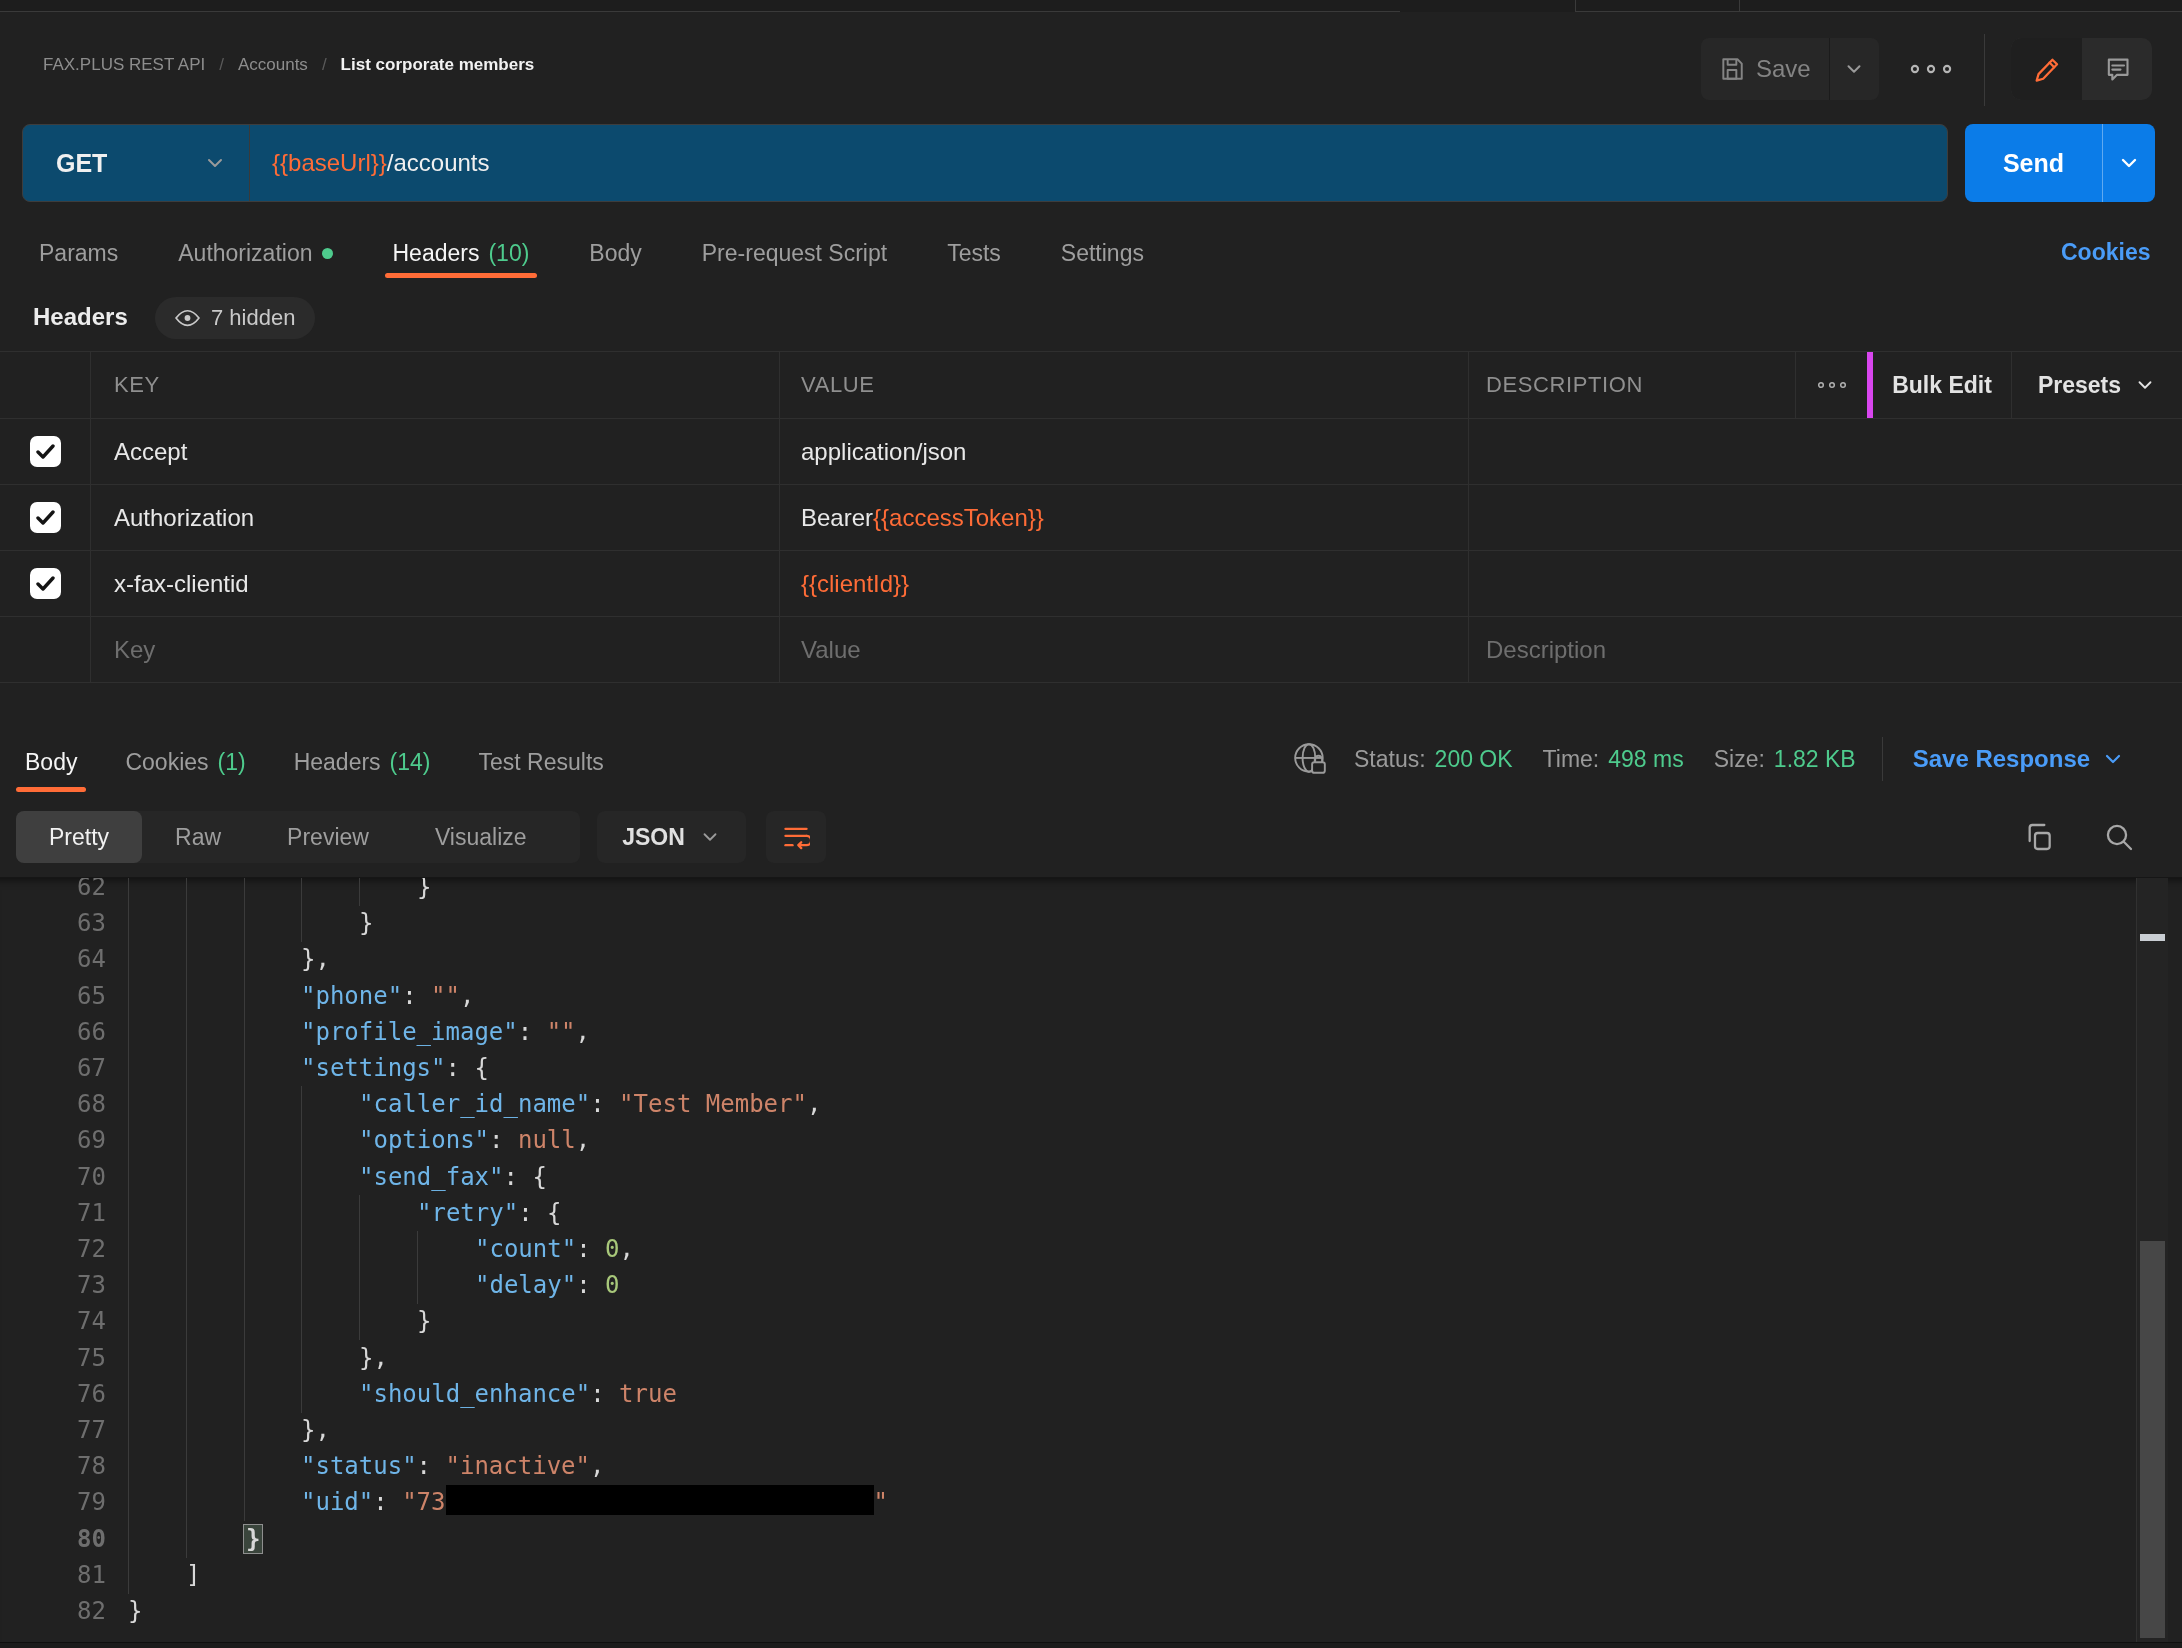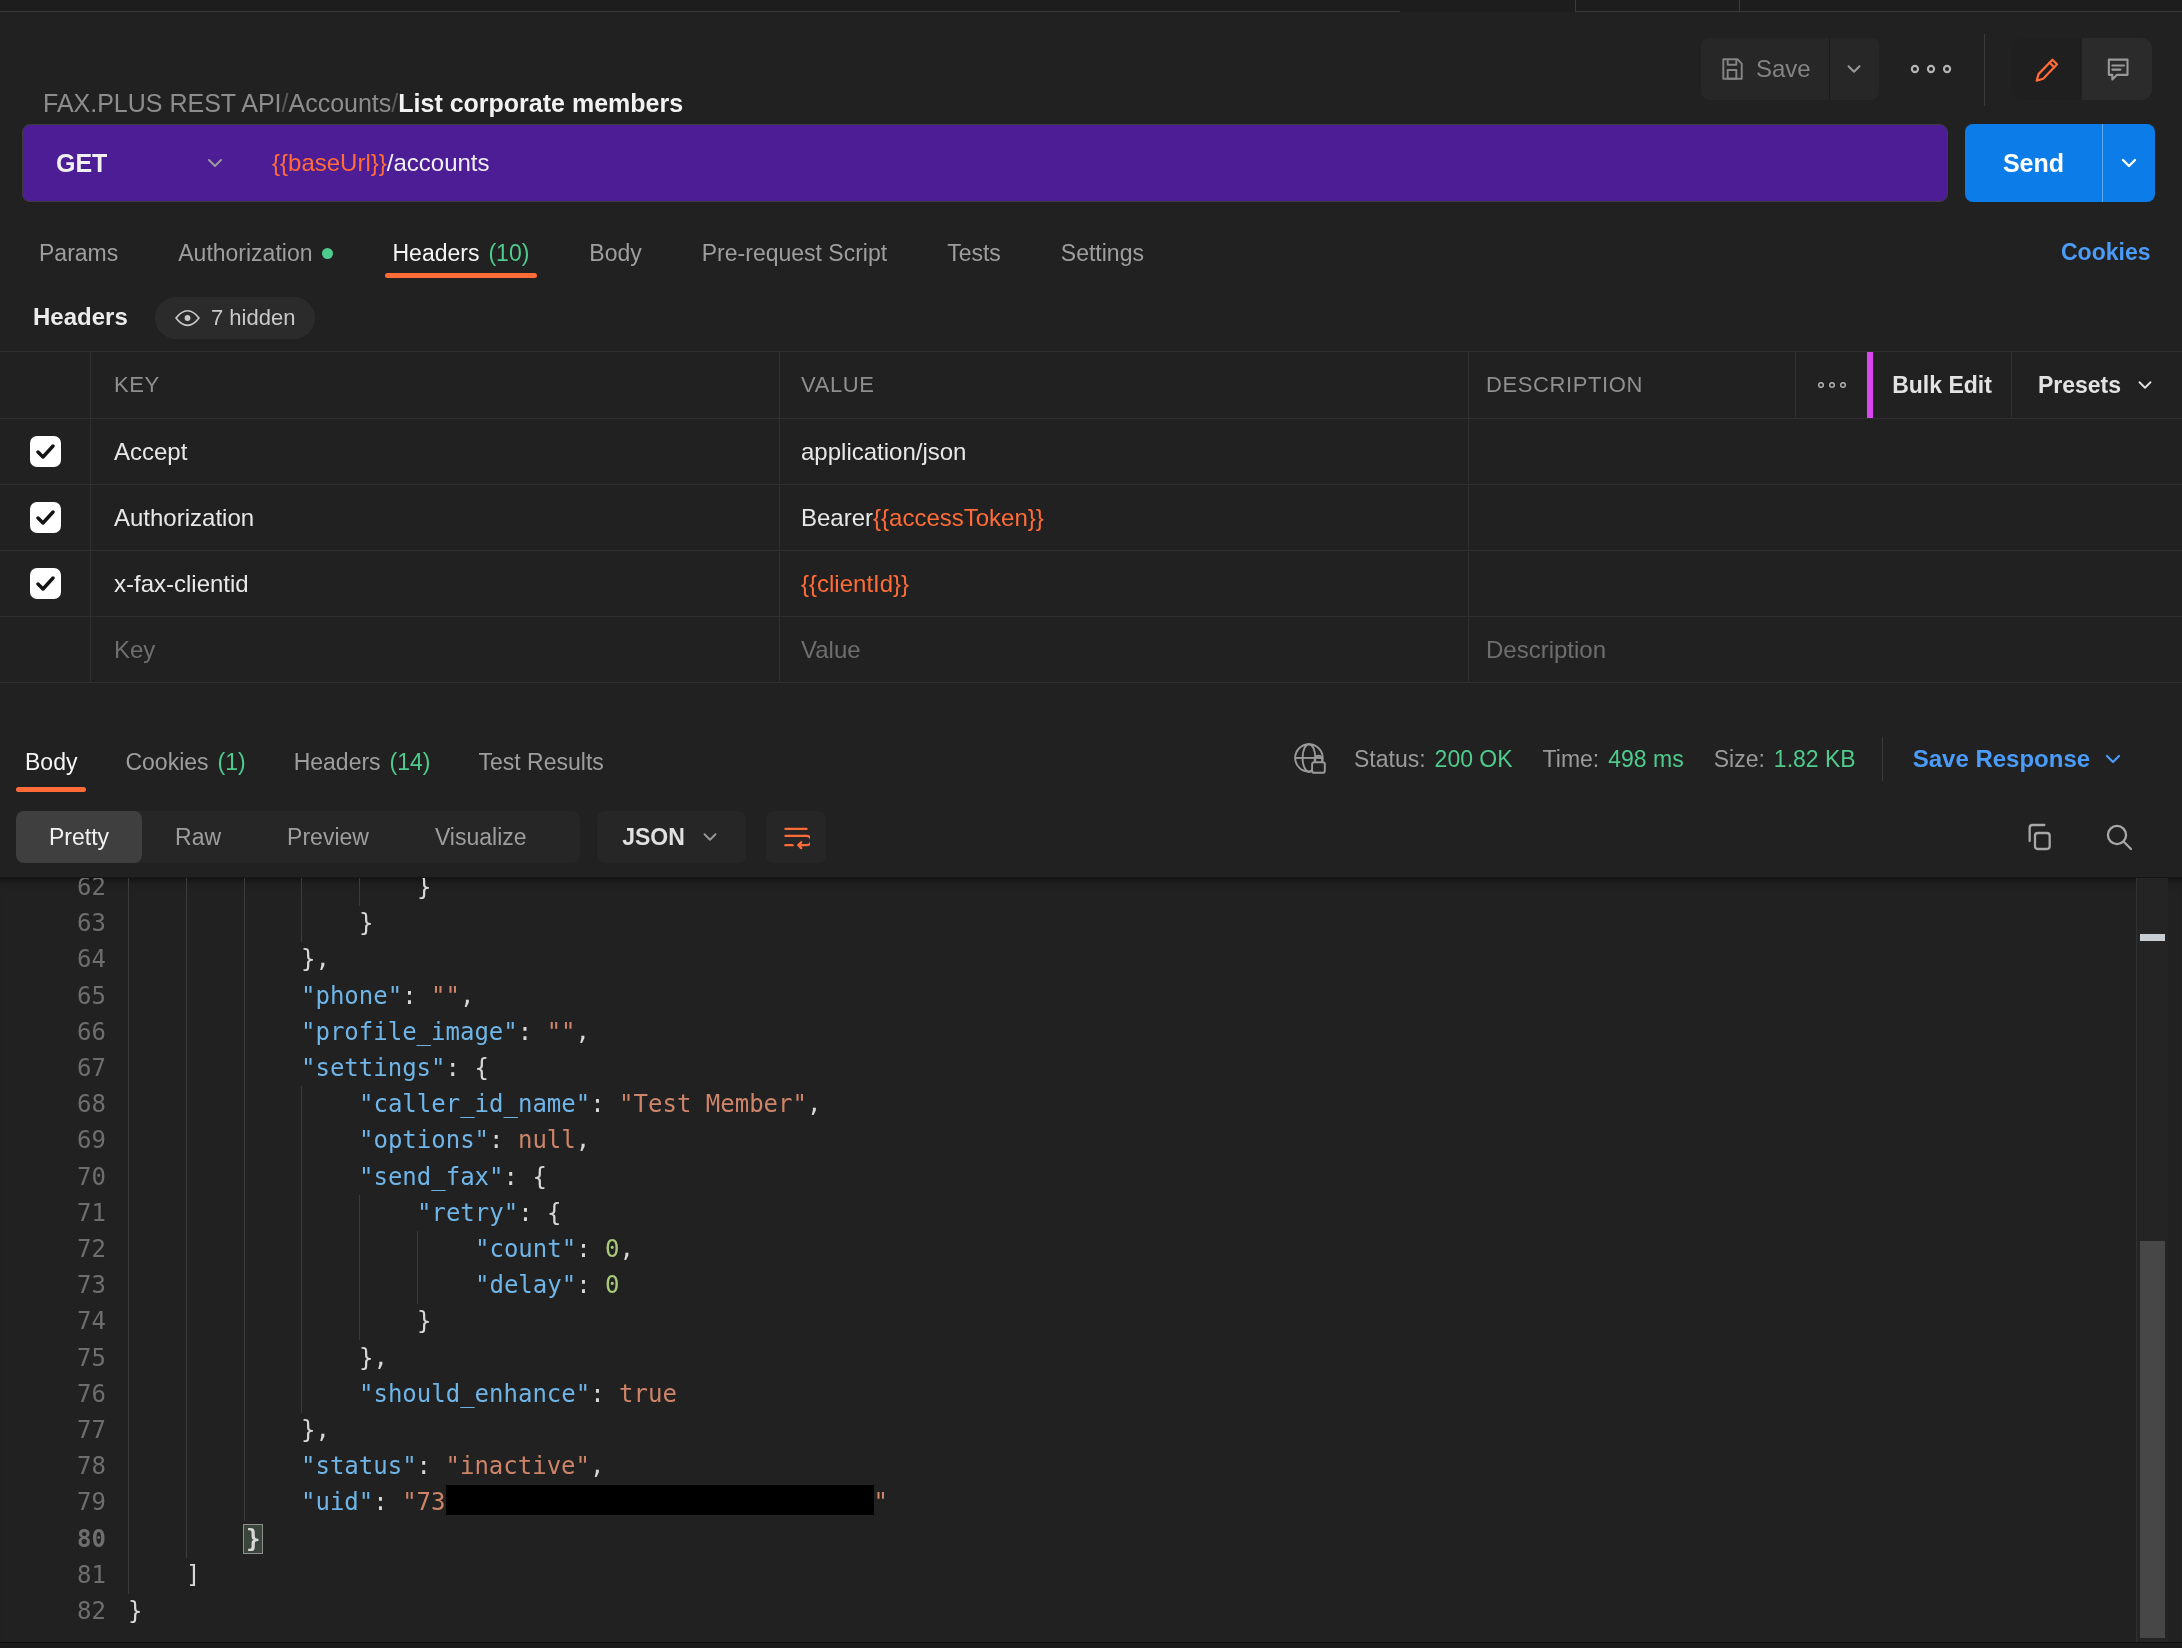--- a/index.html
+++ b/index.html
@@ -10,35 +10,35 @@
 
   
   .top-strip{position:absolute;left:0;top:0;width:2182px;height:12px;background:#1d1d1d;}
   .ts-seg{position:absolute;bottom:0;height:1px;background:#3a3a3a;}
   .ts-seg1{left:0;width:1400px;}
   .ts-seg2{left:1575px;width:607px;}
   .ts-tick{position:absolute;top:0;width:1px;height:12px;background:#3a3a3a;}
 
   
   .header-bar{position:absolute;left:0;top:12px;width:2182px;height:106px;}
-  .breadcrumb{position:absolute;left:43px;top:0;height:106px;display:flex;align-items:flex-end;font-size:25px;}
+  .breadcrumb{position:absolute;left:43px;top:0;height:106px;display:flex;align-items:center;gap:14px;font-size:17px;}
   .crumb{color:#8d8d8d;}
   .crumb-sep{color:#5a5a5a;}
   .crumb-last{color:#f2f2f2;font-weight:600;}
   .save-group{position:absolute;left:1701px;top:26px;height:62px;display:flex;border-radius:8px;overflow:hidden;}
   .save-main{display:flex;align-items:center;gap:11px;padding:0 18px;background:#272727;color:#848484;font-size:24px;border:none;}
   .save-chev{width:50px;background:#272727;border:none;border-left:1px solid #1b1b1b;color:#9a9a9a;display:grid;place-items:center;}
   .more-btn{position:absolute;left:1900px;top:37px;width:62px;height:40px;background:none;border:none;color:#b5b5b5;display:grid;place-items:center;}
   .header-divider{position:absolute;left:1984px;top:22px;width:1px;height:72px;background:#3a3a3a;}
   .edit-pill{position:absolute;left:2011px;top:26px;width:141px;height:62px;background:#2b2b2b;border-radius:10px;display:flex;overflow:hidden;}
   .pencil-btn{flex:1;background:#1f1f1f;border:none;border-radius:10px 0 0 10px;color:#ff6c37;display:grid;place-items:center;}
   .comment-btn{flex:1;background:transparent;border:none;color:#9a9a9a;display:grid;place-items:center;}
 
   
-  .method-url-box{position:absolute;left:22px;top:124px;width:1926px;height:78px;background:#4c1d95;
+  .method-url-box{position:absolute;left:22px;top:124px;width:1926px;height:78px;background:#0c4a6e;
       border:1px solid #3d3d3d;border-radius:8px;box-sizing:border-box;display:flex;align-items:stretch;}
   .method-select{width:227px;display:flex;align-items:center;justify-content:space-between;padding:0 22px 0 33px;
       font-size:25px;font-weight:600;color:#f0f0f0;background:none;border:none;border-right:1px solid #3a3a3a;}
   .method-select .chev{color:#9a9a9a;}
   .url-input{flex:1;display:flex;align-items:center;padding-left:22px;font-size:24px;color:#f0f0f0;}
   .var-orange{color:#ff6c37;}
   .send-group{position:absolute;left:1965px;top:124px;width:190px;height:78px;display:flex;border-radius:8px;overflow:hidden;}
   .send-main{flex:1;background:#0b7ce8;color:#fff;font-size:25px;font-weight:600;border:none;}
   .send-chev{width:53px;background:#0b7ce8;border:none;border-left:1px solid rgba(255,255,255,.35);color:#fff;display:grid;place-items:center;}
 

